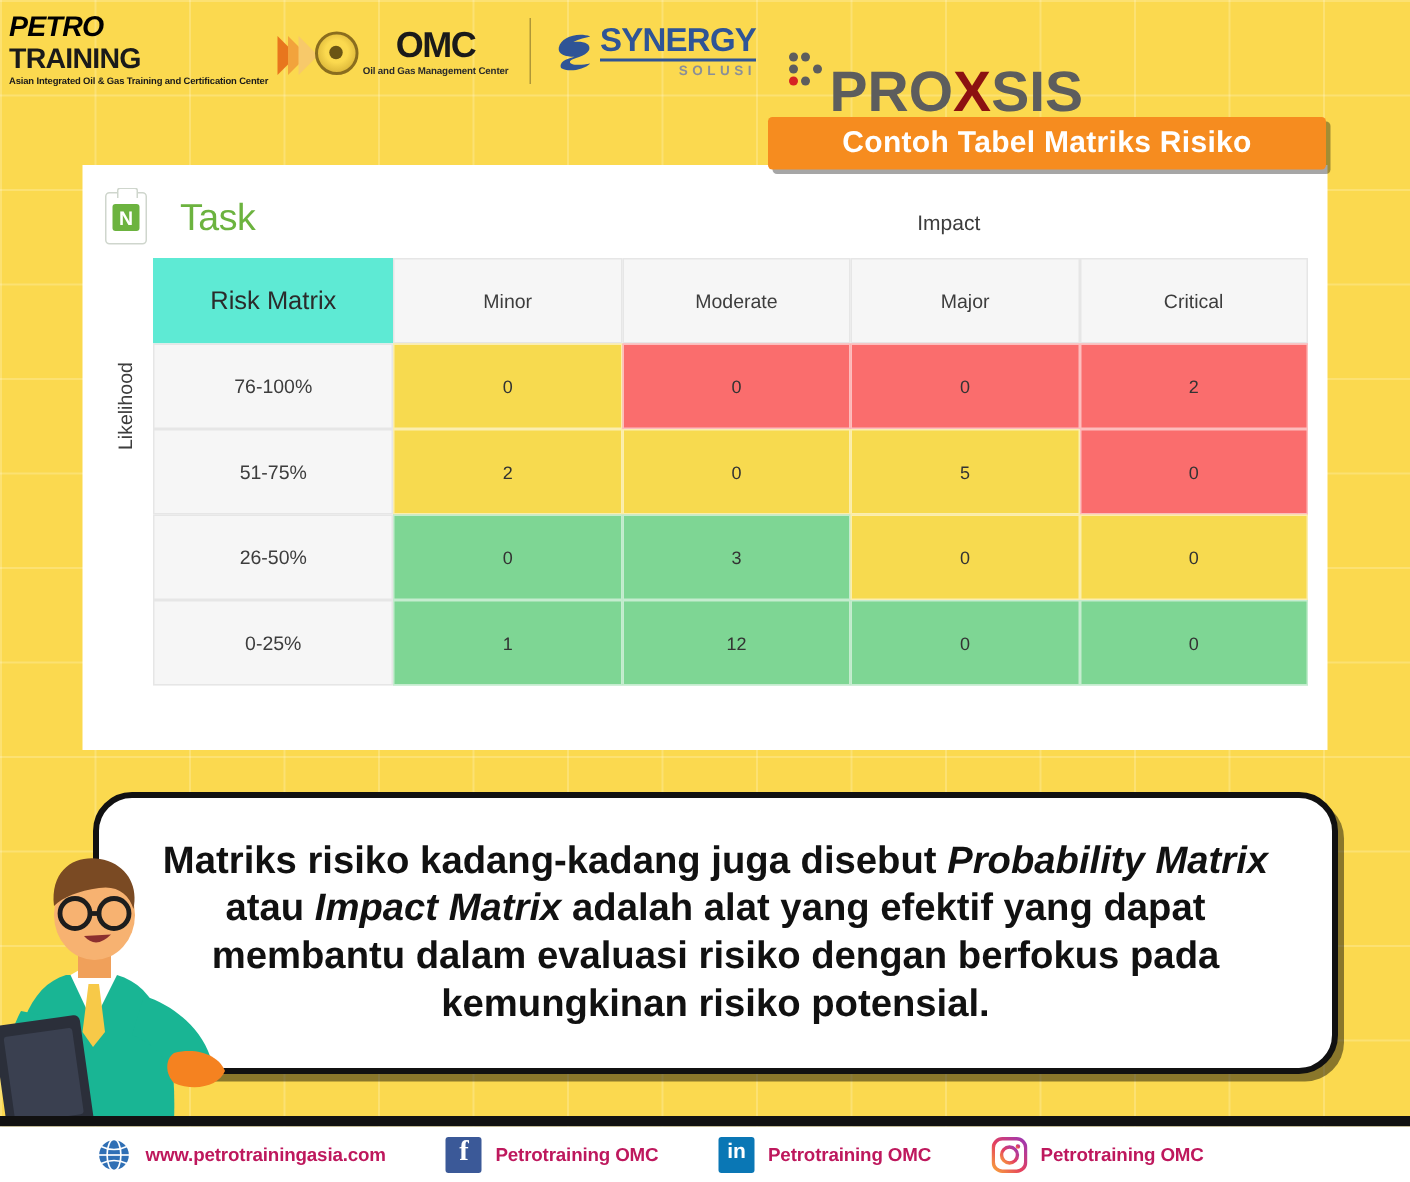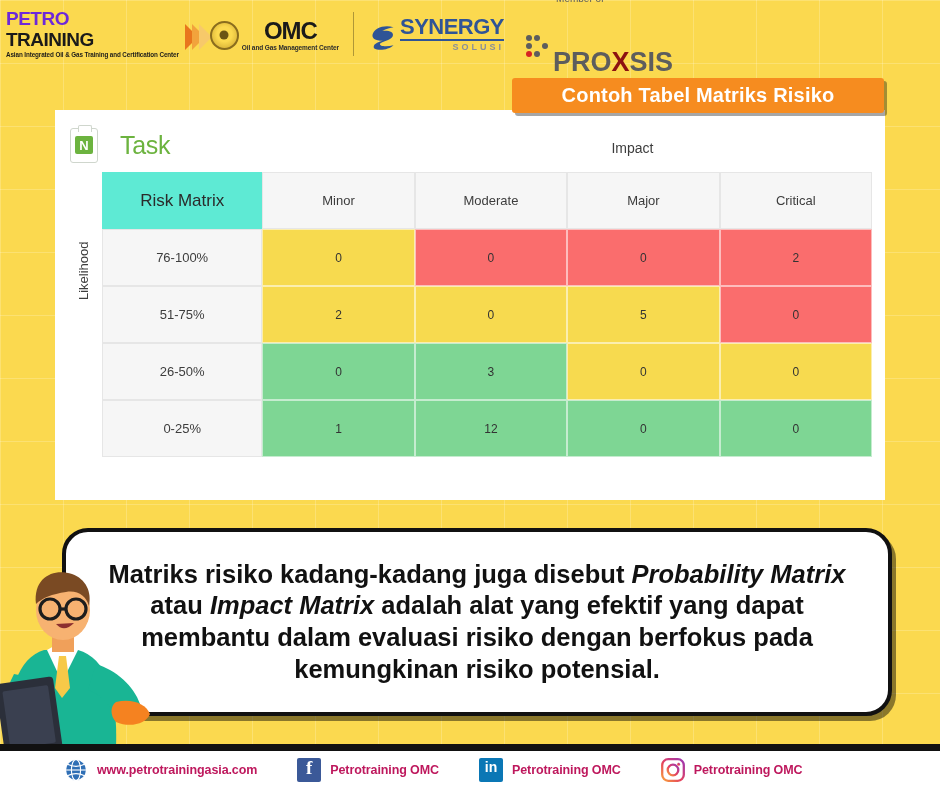--- a/index.html
+++ b/index.html
@@ -19,51 +19,51 @@
     pointer-events:none;
   }
 
   
   .header{
     position:absolute;left:0;top:0;width:940px;height:68px;
     display:flex;align-items:center;
   }
   .logo-petro{margin-left:6px;display:flex;align-items:flex-start;}
   .petro-text{display:flex;flex-direction:column;line-height:1;}
-  .petro-l1{font-size:19px;font-weight:bold;letter-spacing:-0.5px;color:#6d28d9;font-family:"Liberation Sans",sans-serif;}
+  .petro-l1{font-size:19px;font-weight:bold;letter-spacing:-0.5px;color:#000000;font-family:"Liberation Sans",sans-serif;font-style:italic;}
   .petro-l2{font-size:19px;font-weight:bold;letter-spacing:-0.5px;color:#1a1a1a;margin-top:2px;}
   .petro-l3{font-size:6.3px;font-weight:bold;color:#1a1a1a;margin-top:3px;letter-spacing:-0.1px;}
   .chevrons{display:flex;align-items:center;margin:0 4px 0 6px;padding-top:6px;}
   .chev{width:0;height:0;border-top:13px solid transparent;border-bottom:13px solid transparent;margin-right:-6px;}
   .chev.c1{border-left:13px solid #e8761d;}
   .chev.c2{border-left:13px solid #f2a33c;}
   .chev.c3{border-left:13px solid #f7c96a;}
   .omc-block{display:flex;align-items:center;padding-top:2px;}
   .omc-seal{width:25px;height:25px;border-radius:50%;border:2px solid #8a6d1e;position:relative;margin-right:3px;
             background:radial-gradient(circle at 50% 45%, #fbd94f 40%, #c9a22c 100%);}
   .omc-seal:after{content:"";position:absolute;left:50%;top:50%;width:9px;height:9px;transform:translate(-50%,-50%);
             border-radius:50%;background:#6b5514;}
   .omc-txt{display:flex;flex-direction:column;line-height:1;text-align:center;}
   .omc-main{font-size:24px;font-weight:bold;color:#1a1a1a;letter-spacing:-1px;font-family:"Liberation Sans",sans-serif;}
   .omc-sub{font-size:6.5px;font-weight:bold;color:#2b2b2b;margin-top:2px;letter-spacing:-0.1px;}
   .divider-v{width:1px;height:44px;background:rgba(0,0,0,0.30);margin:0 14px 0 14px;}
-  .synergy{display:flex;align-items:flex-end;}
+  .synergy{display:flex;align-items:center;}
   .syn-mark{width:30px;height:30px;margin-right:2px;}
   .syn-text{display:flex;flex-direction:column;line-height:1;}
   .syn-main{font-size:22px;font-weight:bold;color:#2f5496;letter-spacing:-0.5px;}
   .syn-rule{height:2px;background:#2f5496;margin-top:1px;}
   .syn-sub{font-size:9px;font-weight:bold;color:#8a8f98;letter-spacing:3px;text-align:right;margin-top:2px;}
   .proxsis{display:flex;flex-direction:column;margin-left:22px;}
   .prox-memb{font-size:10px;font-weight:normal;color:#5a5a5a;margin-left:30px;margin-bottom:13px;}
   .prox-row{display:flex;align-items:center;}
   .prox-dots{display:grid;grid-template-columns:repeat(3,6px);grid-gap:2px;margin-right:5px;}
   .pdot{width:6px;height:6px;border-radius:50%;background:#5d5d5d;}
   .pdot.red{background:#d62323;}
   .pdot.none{background:transparent;}
-  .prox-name{font-size:27px;font-weight:bold;color:#5d5d5d;letter-spacing:0px;line-height:1;margin-top:32px;}
+  .prox-name{font-size:38px;font-weight:bold;color:#5d5d5d;letter-spacing:0px;line-height:1;margin-top:32px;}
   .prox-name .x{color:#8c1111;}
 
   
   .title-banner{
     position:absolute;left:512px;top:78px;width:372px;height:35px;
     background:#f68c1f;border-radius:3px;
     box-shadow:3px 3px 0 rgba(0,0,0,0.35);
     display:flex;align-items:center;justify-content:center;
     z-index:5;
   }

